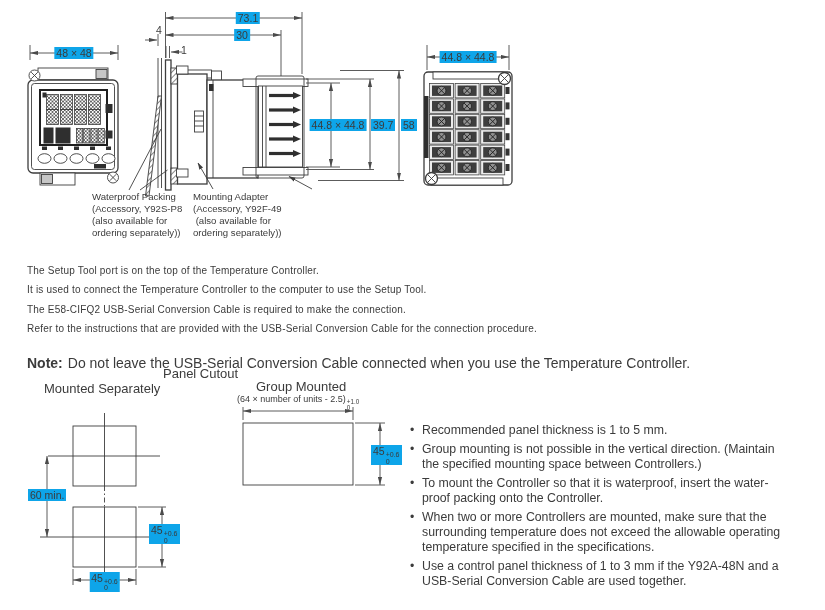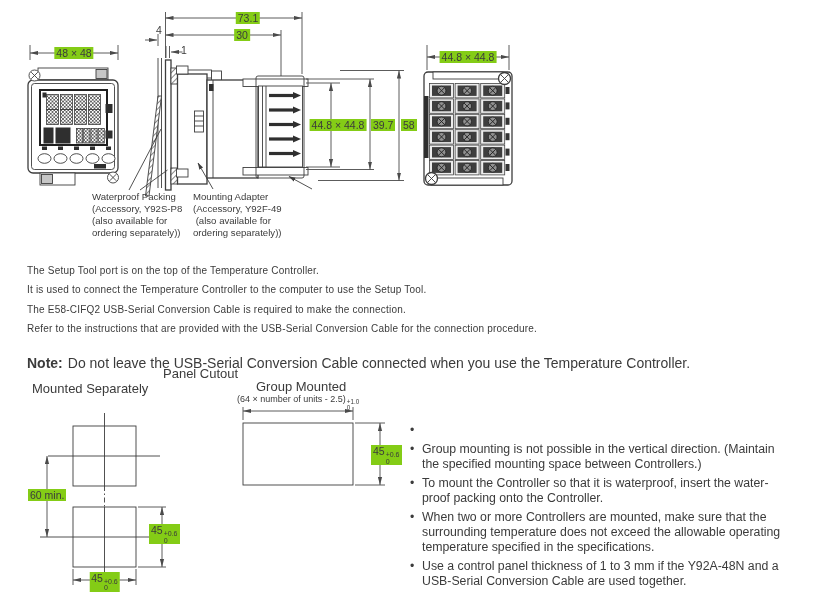--- a/index.html
+++ b/index.html
@@ -11,21 +11,21 @@
   .fwt { fill:#ffffff; stroke:#3d3d3d; stroke-width:0.9; }
   .dl  { stroke:#4a4a4a; stroke-width:0.9; fill:none; }
   .dk  { fill:#2f2f2f; stroke:none; }
   .gy  { fill:#c6c6c6; stroke:#3d3d3d; stroke-width:0.9; }
   .ht  { fill:url(#ph); stroke:#3d3d3d; stroke-width:0.9; }
   .xhc { fill:url(#xh); stroke:#3d3d3d; stroke-width:0.8; }
 
   
   .t { position:absolute; z-index:2; white-space:nowrap; color:#3b3b3b; }
   .dimtxt { font-size:10.5px; line-height:12px; }
-  .wbg { background:#84cc16; padding:0 2px; }
+  .wbg { background:#0ea5e9; padding:0 2px; }
   .ctr { transform:translateX(-50%); }
   .callout { font-size:9.6px; line-height:12px; white-space:pre; }
   .desc { left:27px; top:261px; font-size:10px; line-height:19.3px; }
   .desc-lines { white-space:pre; letter-spacing:0.2px; }
   .desc-note { font-size:14px; line-height:19.5px; margin-top:16px; }
   .desc-note b { margin-right:5px; }
   .h13 { font-size:13px; line-height:15px; }
   .formula { font-size:9px; line-height:11px; }
   .stk { display:inline-flex; flex-direction:column; vertical-align:-2px; font-size:7px; line-height:6.6px; margin-left:1px; }
   .stk-s { font-size:6.3px; line-height:6px; }
@@ -319,21 +319,21 @@
 
   <div class="t desc">
     <div class="desc-lines">The Setup Tool port is on the top of the Temperature Controller.
 It is used to connect the Temperature Controller to the computer to use the Setup Tool.
 The E58-CIFQ2 USB-Serial Conversion Cable is required to make the connection.
 Refer to the instructions that are provided with the USB-Serial Conversion Cable for the connection procedure.</div>
     <div class="desc-note"><b>Note:</b><span>Do not leave the USB-Serial Conversion Cable connected when you use the Temperature Controller.</span></div>
   </div>
 
   <span class="t h13" style="left:163px; top:366px;">Panel Cutout</span>
-  <span class="t h13" style="left:32px;  top:381px;">Mounted Separately</span>
+  <span class="t h13" style="left:44px;  top:381px;">Mounted Separately</span>
   <span class="t h13" style="left:256px; top:379px;">Group Mounted</span>
 
   <span class="t formula" style="left:237px; top:394px;"><span>(64 × number of units - 2.5)</span><span class="stk stk-s">
         <span>+1.0</span>
         <span>0</span>
       </span></span>
 
   <span class="t dimtxt wbg" style="left:28px; top:488.5px;">60 min.</span>
 
   <span class="t dimtxt wbg" style="left:149px; top:524px;"><span>45</span><span class="stk">
@@ -347,20 +347,21 @@
       </span></span>
 
   <span class="t dimtxt wbg" style="left:371px; top:445px;"><span>45</span><span class="stk">
         <span>+0.6</span>
         <span>0</span>
       </span></span>
 
   <div class="notes-list">
     <div class="note-item">
         <span class="dot">•</span>
+        <span class="nt">Recommended panel thickness is 1 to 5 mm.</span>
       </div>
     <div class="note-item">
         <span class="dot">•</span>
         <span class="nt">Group mounting is not possible in the vertical direction. (Maintain
 the specified mounting space between Controllers.)</span>
       </div>
     <div class="note-item">
         <span class="dot">•</span>
         <span class="nt">To mount the Controller so that it is waterproof, insert the water-
 proof packing onto the Controller.</span>

